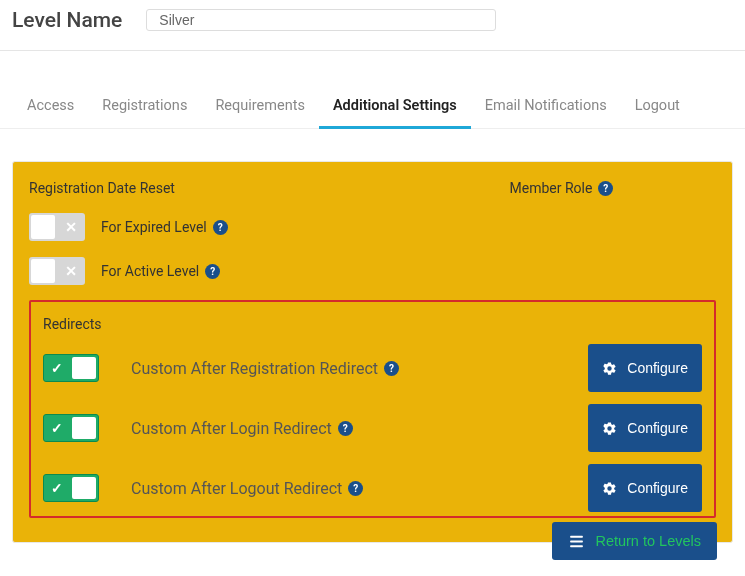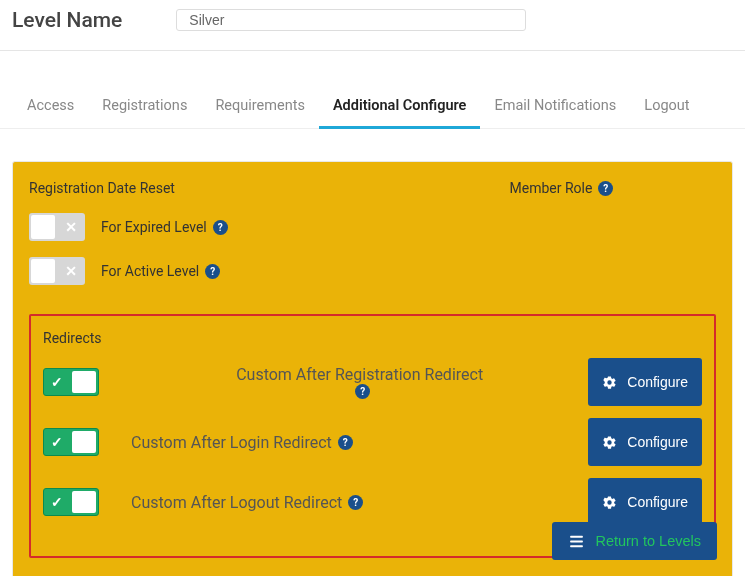--- a/index.html
+++ b/index.html
@@ -12,21 +12,20 @@
     position: relative;
     overflow: hidden;
   }
 
   
   .header-row {
     display: flex;
     align-items: center;
     padding: 8px 12px 18px 12px;
     border-bottom: 1px solid #e5e5e5;
-    gap: 30px;
   }
   .header-label {
     font-size: 21px;
     color: #444;
     font-weight: 500;
     margin-right: 24px;
   }
   .level-input {
     height: 22px;
     width: 350px;
@@ -179,22 +178,22 @@
     width: 0; height: 0;
     border-left: 4px solid transparent;
     border-right: 4px solid transparent;
     border-top: 5px solid #888;
   }
 
   
   .redirects-box {
     border: 2px solid #d42b2b;
     border-radius: 2px;
-    padding: 14px 12px 30px 12px;
-    margin-top: 14px;
+    padding: 14px 12px 4px 12px;
+    margin-top: 0;
   }
 
   .redirect-row {
     display: flex;
     align-items: center;
     margin-top: 12px;
   }
   .redirect-row:first-of-type { margin-top: 16px; }
   .redirect-label-wrap {
     flex: 1;
@@ -244,21 +243,21 @@
 
 <div class="header-row">
   <div class="header-label">Level Name</div>
   <input class="level-input" type="text" value="Silver" style="">
 </div>
 
 <div class="tabs">
   <div class="tab">Access</div>
   <div class="tab">Registrations</div>
   <div class="tab">Requirements</div>
-  <div class="tab active">Additional Configure</div>
+  <div class="tab active">Additional Settings</div>
   <div class="tab">Email Notifications</div>
   <div class="tab">Logout</div>
 </div>
 
 <div class="panel">
 
   <div class="section-row">
 
     <div class="col-left">
       <div class="section-title">Registration Date Reset</div>
@@ -295,21 +294,21 @@
   </div>
 
   <div class="redirects-box">
     <div class="section-title" style="margin-bottom:4px;">Redirects</div>
 
     <div class="redirect-row">
       <div class="toggle toggle-on">
         <span class="chk">✓</span>
         <div class="knob"></div>
       </div>
-      <div class="redirect-label-wrap" style="margin-left:16px;flex-direction:column;">
+      <div class="redirect-label-wrap" style="margin-left:16px;">
         <span>Custom After Registration Redirect</span>
         <span class="help-icon">?</span>
       </div>
       <button class="configure-btn">
         <span class="gear">
           <svg width="15" height="15" viewBox="0 0 24 24" fill="#fff">
               <path d="M19.4 13a7.6 7.6 0 0 0 .1-1 7.6 7.6 0 0 0-.1-1l2.1-1.6a.5.5 0 0 0 .1-.6l-2-3.4a.5.5 0 0 0-.6-.2l-2.5 1a7.3 7.3 0 0 0-1.7-1l-.4-2.6a.5.5 0 0 0-.5-.4h-4a.5.5 0 0 0-.5.4L9 4.2a7.3 7.3 0 0 0-1.7 1l-2.5-1a.5.5 0 0 0-.6.2l-2 3.4a.5.5 0 0 0 .1.6L4.5 11a7.6 7.6 0 0 0-.1 1 7.6 7.6 0 0 0 .1 1l-2.1 1.6a.5.5 0 0 0-.1.6l2 3.4a.5.5 0 0 0 .6.2l2.5-1a7.3 7.3 0 0 0 1.7 1l.4 2.6a.5.5 0 0 0 .5.4h4a.5.5 0 0 0 .5-.4l.4-2.6a7.3 7.3 0 0 0 1.7-1l2.5 1a.5.5 0 0 0 .6-.2l2-3.4a.5.5 0 0 0-.1-.6ZM12 15.5A3.5 3.5 0 1 1 15.5 12 3.5 3.5 0 0 1 12 15.5Z"></path>
             </svg>
         </span>
         <span>Configure</span>

